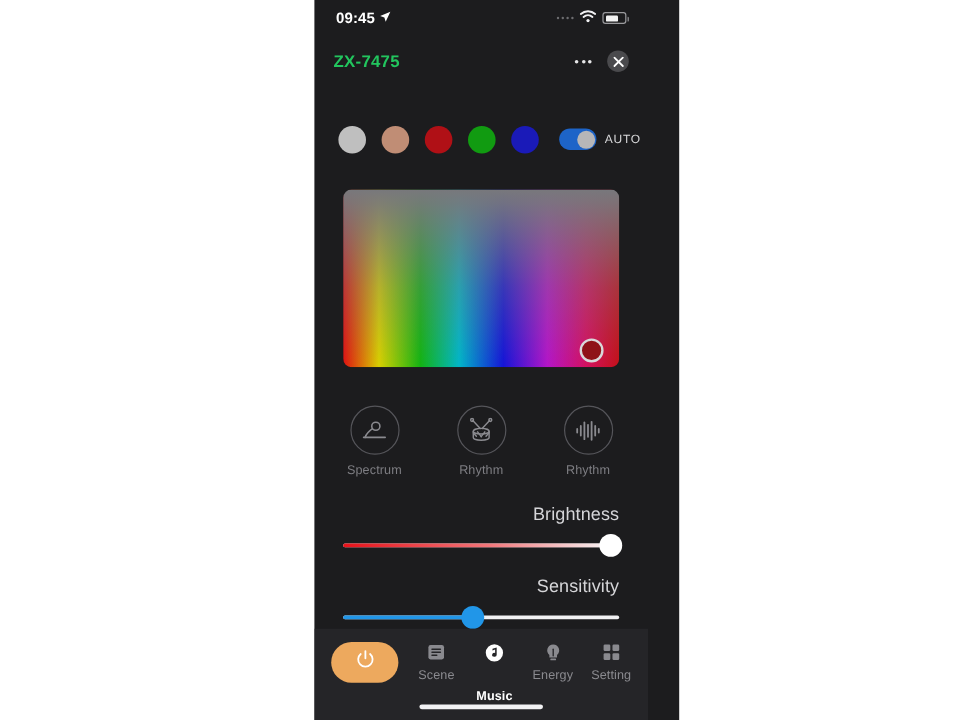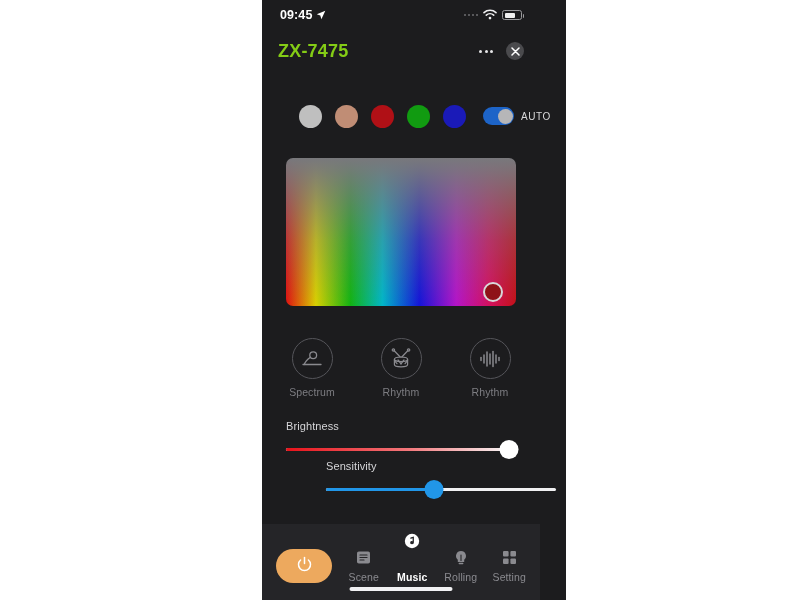--- a/index.html
+++ b/index.html
@@ -58,33 +58,33 @@
     position:absolute; left:1.5px; top:1.5px; bottom:1.5px;
     width: 10px; background:#f2f2f2; border-radius:1px; display:block;
   }
   
   .titlebar {
     position:absolute; left:0; top:34px; width:278px; height:34px;
     display:flex; align-items:center; justify-content:space-between;
     padding: 0 16px; box-sizing:border-box;
   }
   .device-title {
-    color:#84cc16; font-size:18px; font-weight:bold; letter-spacing:0.2px;
+    color:#22c55e; font-size:14px; font-weight:bold; letter-spacing:0.2px;
   }
   .title-actions { display:flex; align-items:center; gap:12px; }
   .dots-btn { display:flex; gap:2.5px; align-items:center; padding:4px 1px; }
   .dots-btn i { width:3px; height:3px; border-radius:50%; background:#e6e6e8; display:block; }
   .close-btn {
     width:18px; height:18px; border-radius:50%;
     background:#4a4a4d; display:flex; align-items:center; justify-content:center;
   }
   
   .swatch-row {
     position:absolute; left:0; top:100px; width:278px; height:32px;
-    display:flex; align-items:center; padding-left:37px; gap:13px;
+    display:flex; align-items:center; padding-left:20px; gap:13px;
     box-sizing:border-box;
   }
   .swatch { width:23px; height:23px; border-radius:50%; flex:none; }
   .auto-wrap { display:flex; align-items:center; gap:7px; margin-left:4px; }
   .toggle {
     position:relative; width:31px; height:18px; border-radius:9px;
     background:#1d64c8; flex:none;
   }
   .toggle span {
     position:absolute; top:1.5px; right:1.5px;
@@ -123,21 +123,21 @@
   .mode-circle {
     width:41px; height:41px; border-radius:50%;
     display:flex; align-items:center; justify-content:center;
     border:1.2px solid #55555a; box-sizing:border-box;
   }
   .mode.active .mode-circle { background:#2196e8; border-color:#2196e8; }
   .mode-label { font-size:10.5px; color:#7d7d82; letter-spacing:0.1px; }
   .mode.active .mode-label { color:#ffffff; }
   
   .slider-block { position:absolute; left:24px; width:230px; }
-  .slider-label { font-size:11px; color:#d5d5d8; margin-bottom:10px; letter-spacing:0.1px; }
+  .slider-label { font-size:15px; color:#d5d5d8; margin-bottom:10px; letter-spacing:0.1px;text-align:right; }
   .track-wrap { position:relative; height:14px; }
   .track {
     position:absolute; left:0; right:0; top:5.5px; height:3px; border-radius:2px;
     background:#f0f0f2;
   }
   .track-fill {
     position:absolute; left:0; top:5.5px; height:3px; border-radius:2px;
   }
   .brightness .track-fill { background: linear-gradient(to right, #e8121a 0%, #f3787c 55%, #f7f7f8 100%); }
   .sensitivity .track-fill { background:#2196e8; }
@@ -147,21 +147,21 @@
   }
   .brightness .thumb { background:#ffffff; }
   .sensitivity .thumb { background:#2196e8; }
   
   .bottombar {
     position:absolute; left:0; bottom:0; width:278px; height:76px;
     background:#252528;
   }
   .nav {
     position:absolute; left:0; top:11px; width:278px; height:48px;
-    display:flex; align-items:flex-end; padding: 0 14px; box-sizing:border-box;
+    display:flex; align-items:flex-start; padding: 0 14px; box-sizing:border-box;
     gap: 15px;
   }
   .power-btn {
     width:56px; height:34px; border-radius:17px; background:#eda95e;
     display:flex; align-items:center; justify-content:center; flex:none;
   }
   .nav-item {
     flex:1; display:flex; flex-direction:column; align-items:center; gap:5px;
   }
   .nav-icon { height:17px; display:flex; align-items:center; justify-content:center; }
@@ -298,21 +298,21 @@
 
     <div class="slider-block brightness" style="top:420px;">
       <div class="slider-label">Brightness</div>
       <div class="track-wrap">
         <div class="track"></div>
         <div class="track-fill" style="width:97%"></div>
         <div class="thumb" style="left:97%"></div>
       </div>
     </div>
 
-    <div class="slider-block sensitivity" style="top:460px;margin-left:40px;">
+    <div class="slider-block sensitivity" style="top:480px;">
       <div class="slider-label">Sensitivity</div>
       <div class="track-wrap">
         <div class="track"></div>
         <div class="track-fill" style="width:47%"></div>
         <div class="thumb" style="left:47%"></div>
       </div>
     </div>
 
     <div class="bottombar">
       <div class="nav">
@@ -351,21 +351,21 @@
         </div>
 
         <div class="nav-item">
           <span class="nav-icon">
             <svg width="14" height="16" viewBox="0 0 14 16">
               <path d="M7 1 A5 5 0 0 1 10.2 9.8 L10.2 12 L3.8 12 L3.8 9.8 A5 5 0 0 1 7 1 Z" fill="#8a8a8f"></path>
               <rect x="4.6" y="12.7" width="4.8" height="1.5" rx="0.7" fill="#8a8a8f"></rect>
               <path d="M7 5 L7 10.5" stroke="#252528" stroke-width="1.1" stroke-linecap="round"></path>
             </svg>
           </span>
-          <span class="nav-label">Rolling</span>
+          <span class="nav-label">Energy</span>
         </div>
 
         <div class="nav-item">
           <span class="nav-icon">
             <svg width="15" height="15" viewBox="0 0 15 15">
               <rect x="1" y="1" width="5.6" height="5.6" rx="1.1" fill="#8a8a8f"></rect>
               <rect x="8.4" y="1" width="5.6" height="5.6" rx="1.1" fill="#8a8a8f"></rect>
               <rect x="1" y="8.4" width="5.6" height="5.6" rx="1.1" fill="#8a8a8f"></rect>
               <rect x="8.4" y="8.4" width="5.6" height="5.6" rx="1.1" fill="#8a8a8f"></rect>
             </svg>

